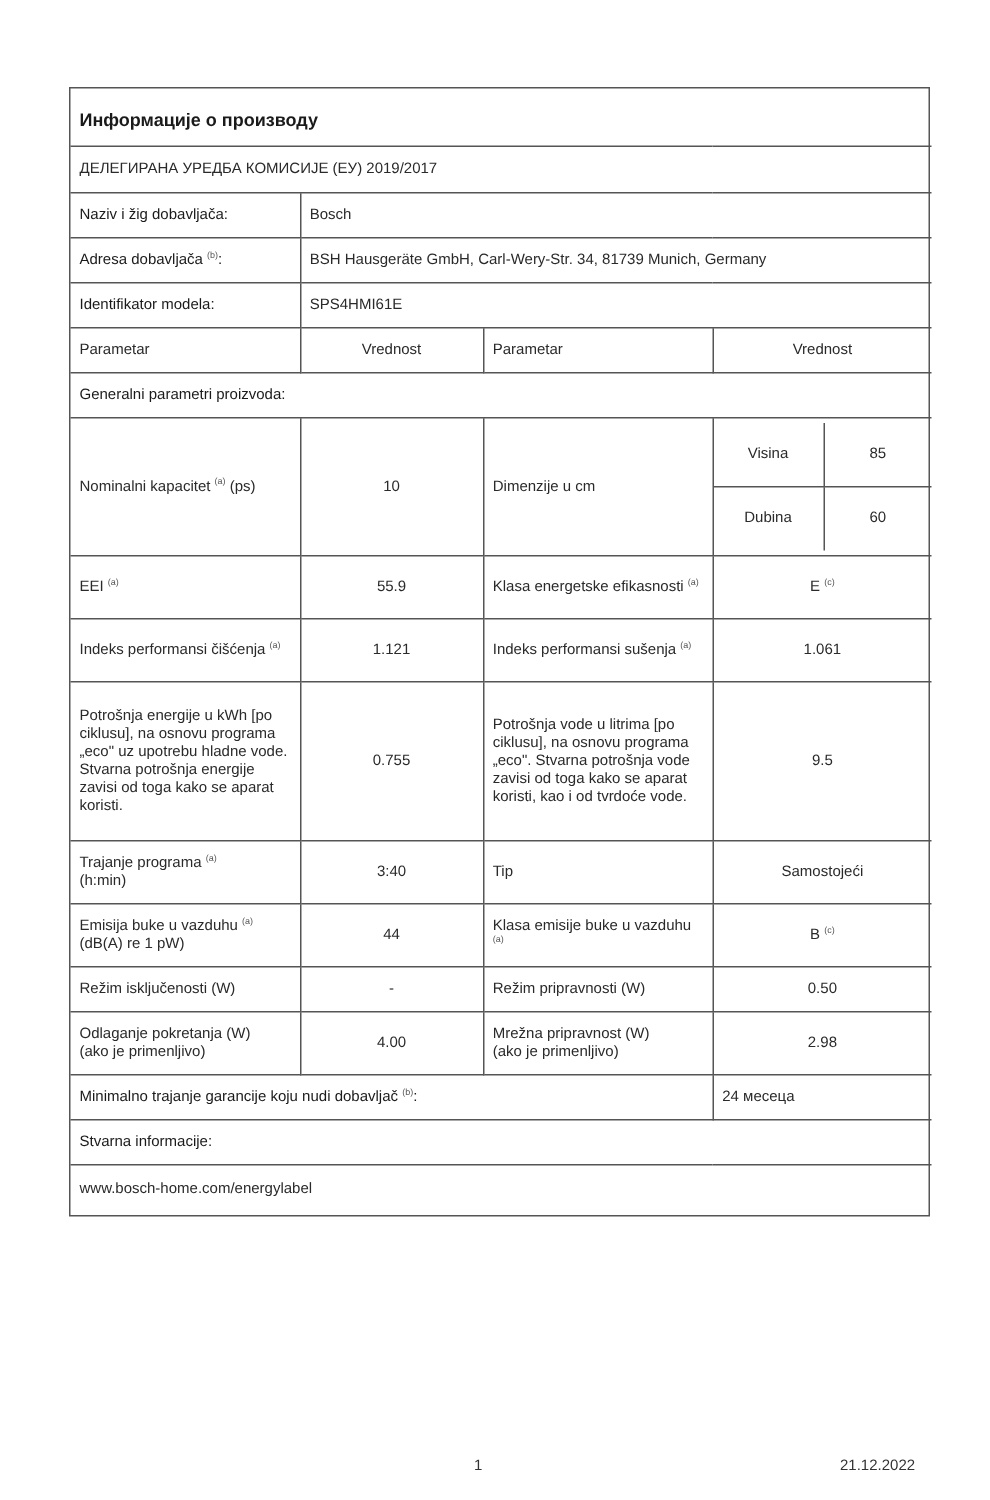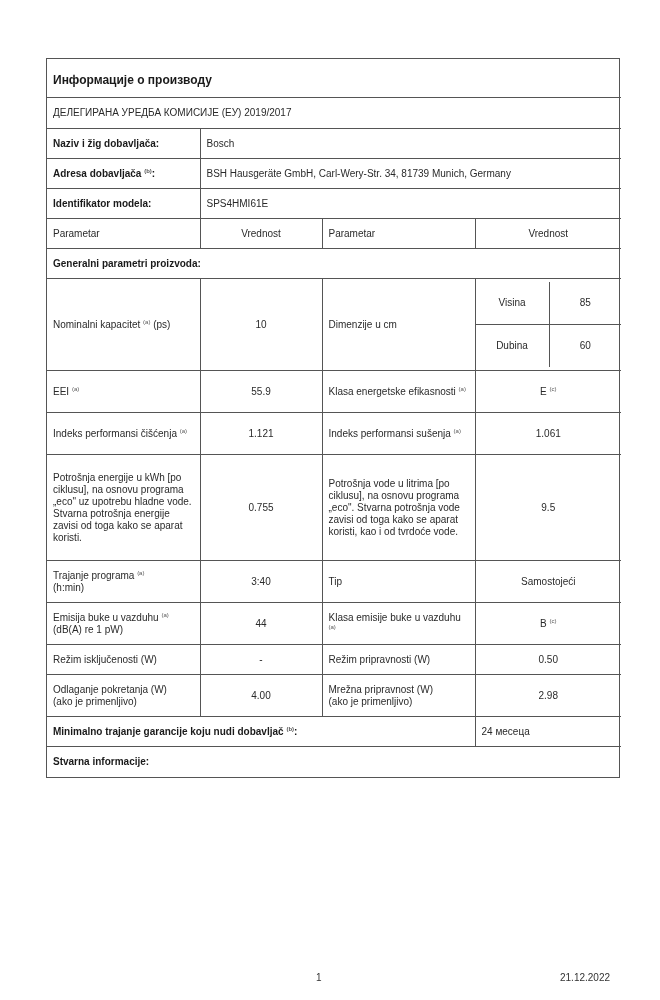--- a/index.html
+++ b/index.html
@@ -44,21 +44,21 @@
       font-size: 12px;
       font-weight: bold;
       height: 34px;
       color: #1a1a1a;
       padding-top: 4px;
     }
     .subtitle-cell {
       font-size: 10px;
       height: 30px;
     }
-    .bold { font-weight: bold; color: #1a1a1a; }
+    .bold { font-weight: normal; color: #1a1a1a; }
     .center { text-align: center; }
     .h32 { height: 30px; }
     .h43 { height: 42px; }
     .h107 { height: 106px; }
     .h93 { height: 30px; }
     sup {
       font-size: 6px;
       line-height: 0;
       vertical-align: super;
       color: #555555;
@@ -194,18 +194,21 @@
       <td><span>Mrežna pripravnost (W)</span><br><span>(ako je primenljivo)</span></td>
       <td class="center">2.98</td>
     </tr>
     <tr class="h32">
       <td colspan="3" class="bold"><span>Minimalno trajanje garancije koju nudi dobavljač</span> <sup>(b)</sup><span>:</span></td>
       <td>24 месеца</td>
     </tr>
     <tr class="h32">
       <td colspan="4" class="bold">Stvarna informacije:</td>
     </tr>
+    <tr style="height:33px">
+      <td colspan="4">www.bosch-home.com/energylabel</td>
+    </tr>
   </tbody>
     </table>
 </div>
 
 <div class="footer-page">1</div>
 <div class="footer-date">21.12.2022</div>
 
 </body></html>

